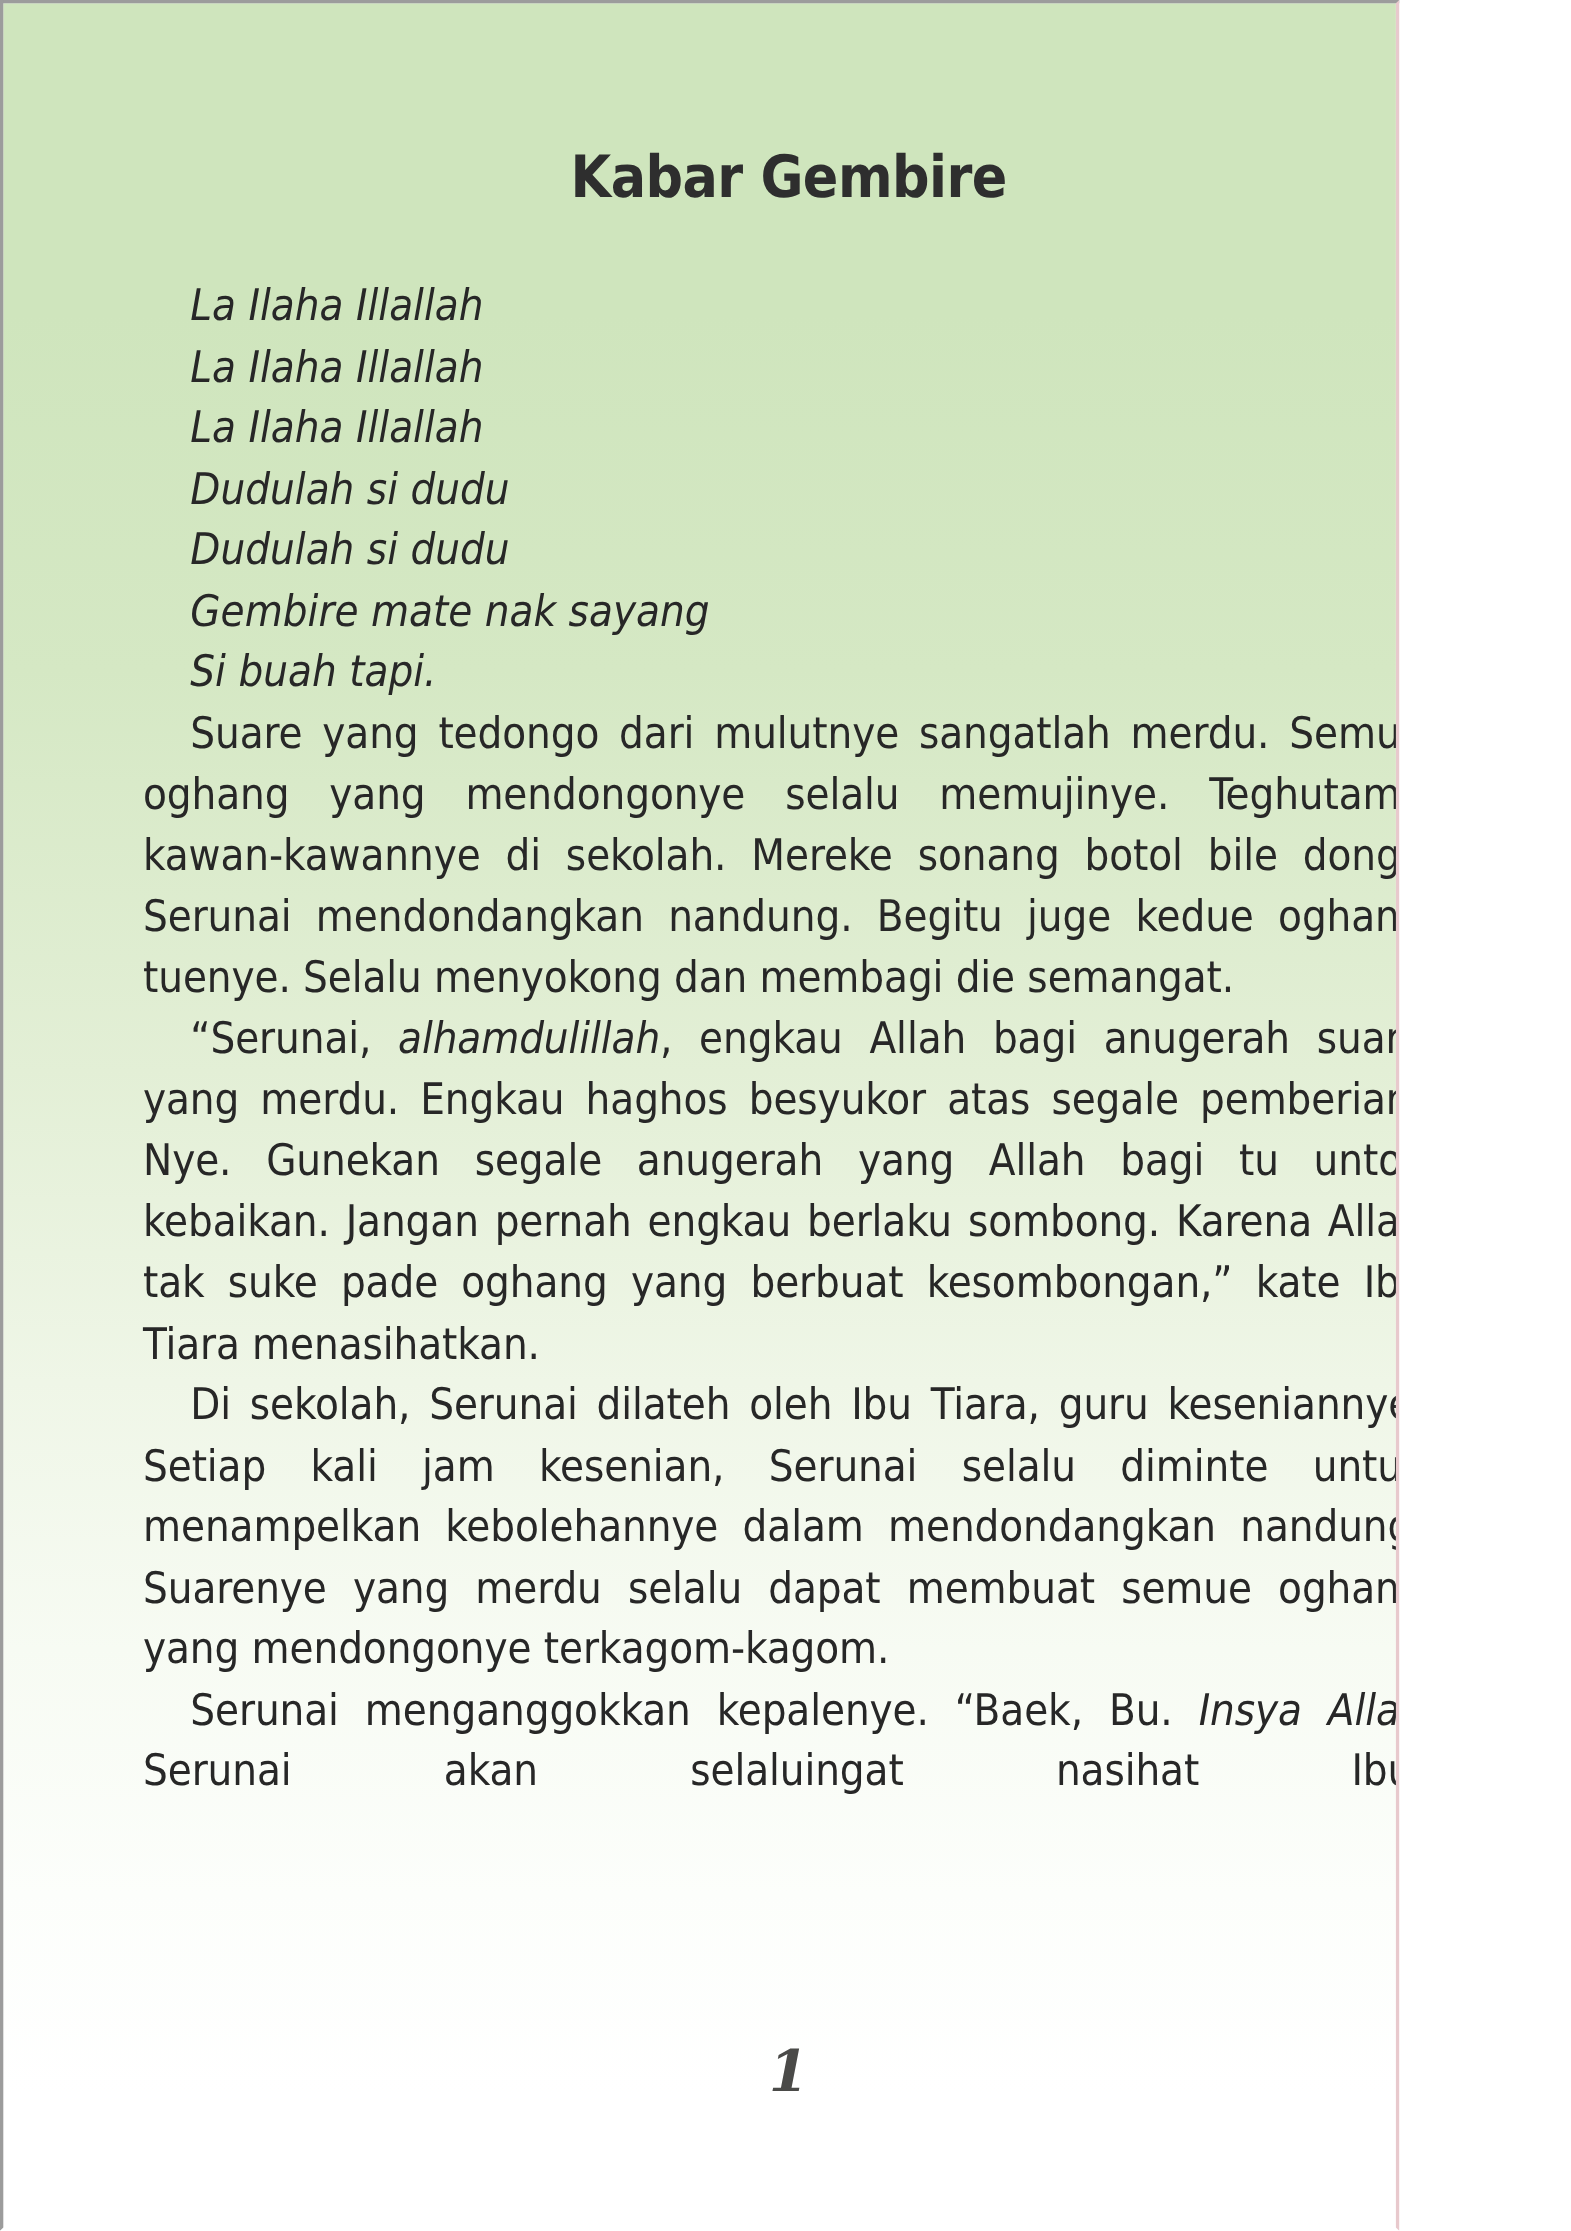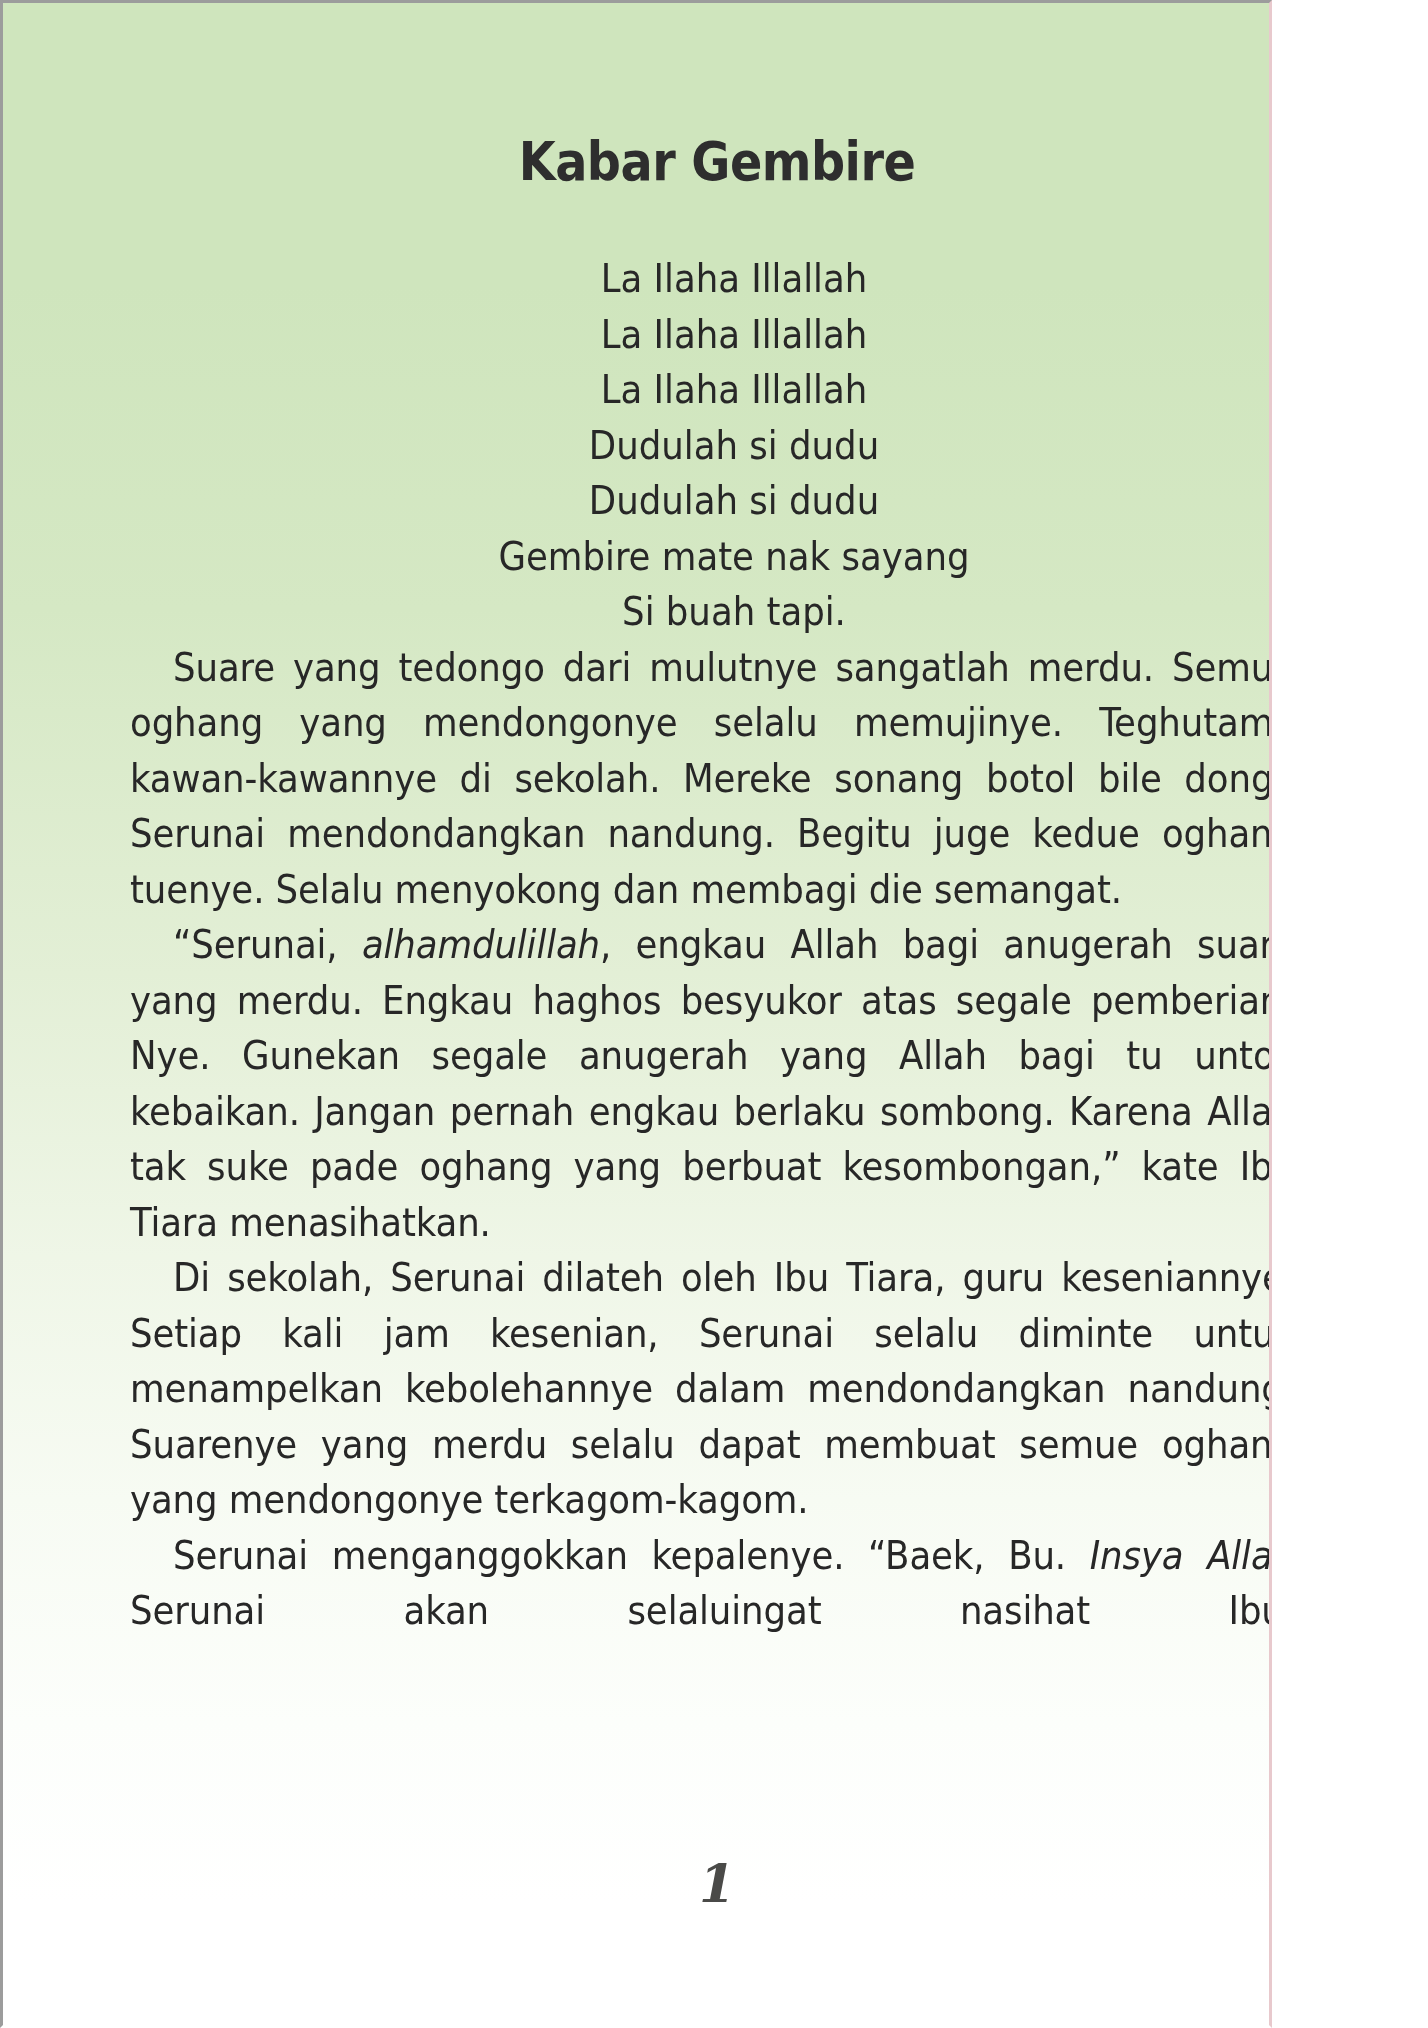--- a/index.html
+++ b/index.html
@@ -80,25 +80,25 @@
 
   .verse {
     margin: 0;
     padding: 0;
     list-style: none;
   }
 
   .verse li {
     margin: 0;
     padding: 0 0 0 43px;
+    font-style: italic;
     font-size: 39.5px;
     line-height: 55.5px;
     color: #272727;
     white-space: nowrap;
-    text-align: center;
   }
 
   .page-number {
     position: absolute;
     left: 0;
     top: 1850px;
     width: 1428px;
     text-align: center;
     font-size: 52px;
     font-style: italic;

